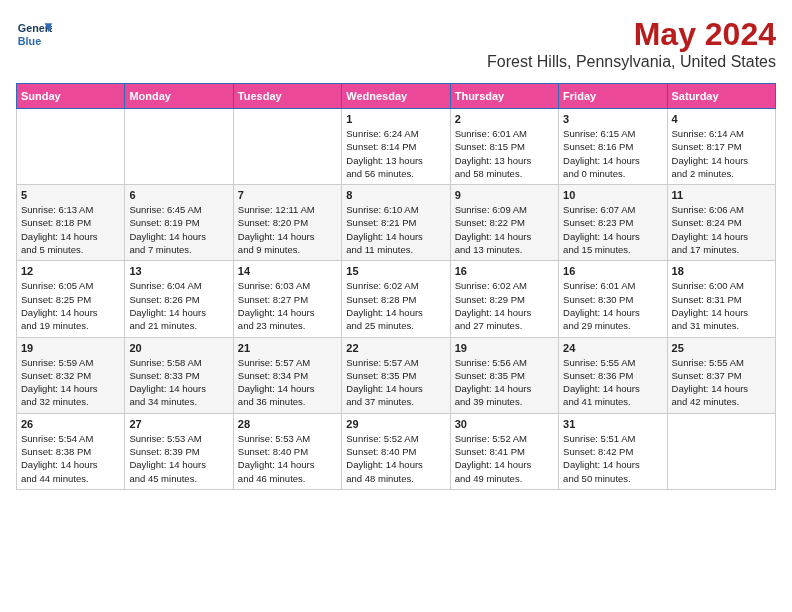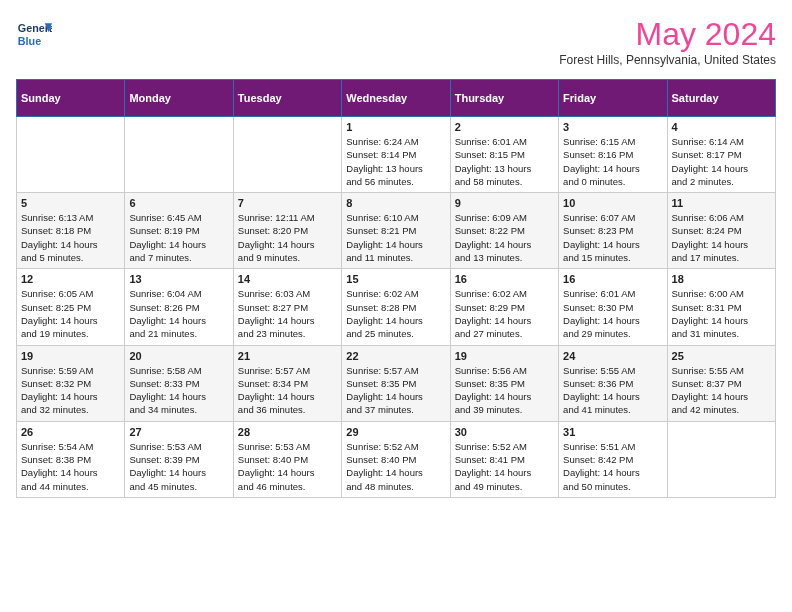--- a/index.html
+++ b/index.html
@@ -23,36 +23,36 @@
     }
     .logo-icon {
       width: 36px;
       height: 36px;
     }
     .title-block {
       text-align: right;
     }
     .main-title {
       font-size: 32px;
-      font-weight: normal;
-      color: #ec4899;
+      font-weight: bold;
+      color: #b91c1c;
     }
     .subtitle {
-      font-size: 12px;
+      font-size: 16px;
       color: #333;
     }
     table {
       width: 100%;
       border-collapse: collapse;
       font-size: 10px;
     }
     thead th {
-      background-color: #701a75;
+      background-color: #ec4899;
       color: #fff;
-      padding: 12px 4px;
+      padding: 6px 4px;
       text-align: left;
       font-size: 11px;
       font-weight: bold;
       border: 1px solid #2d6bb5;
     }
     tbody td {
       border: 1px solid #ccc;
       padding: 4px 4px;
       vertical-align: top;
       font-size: 9.5px;

